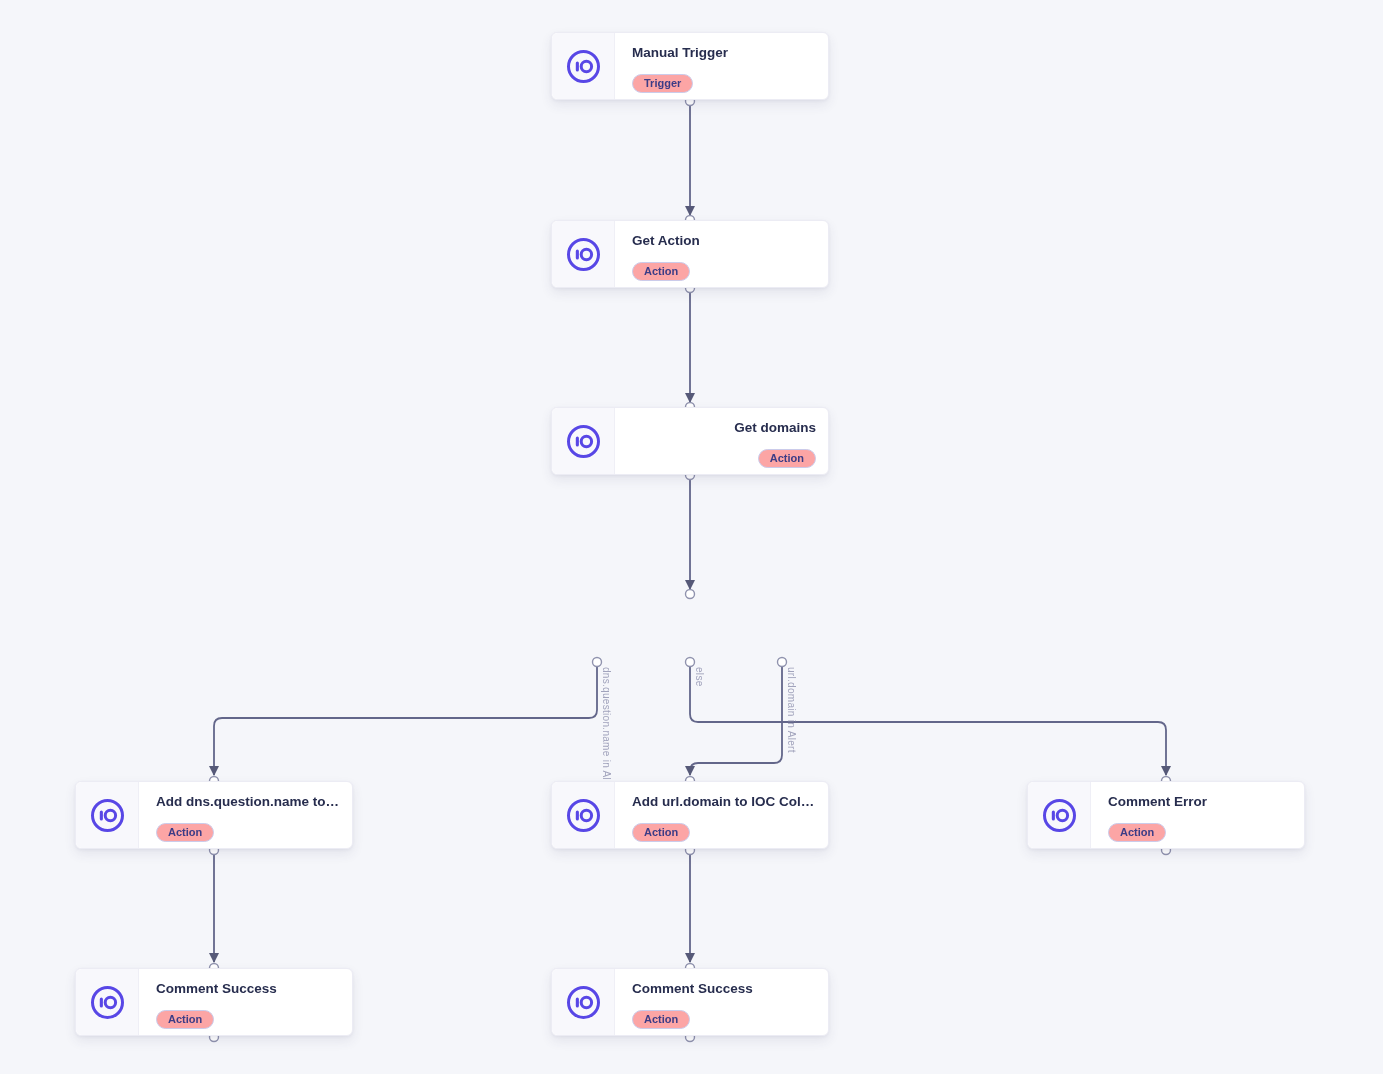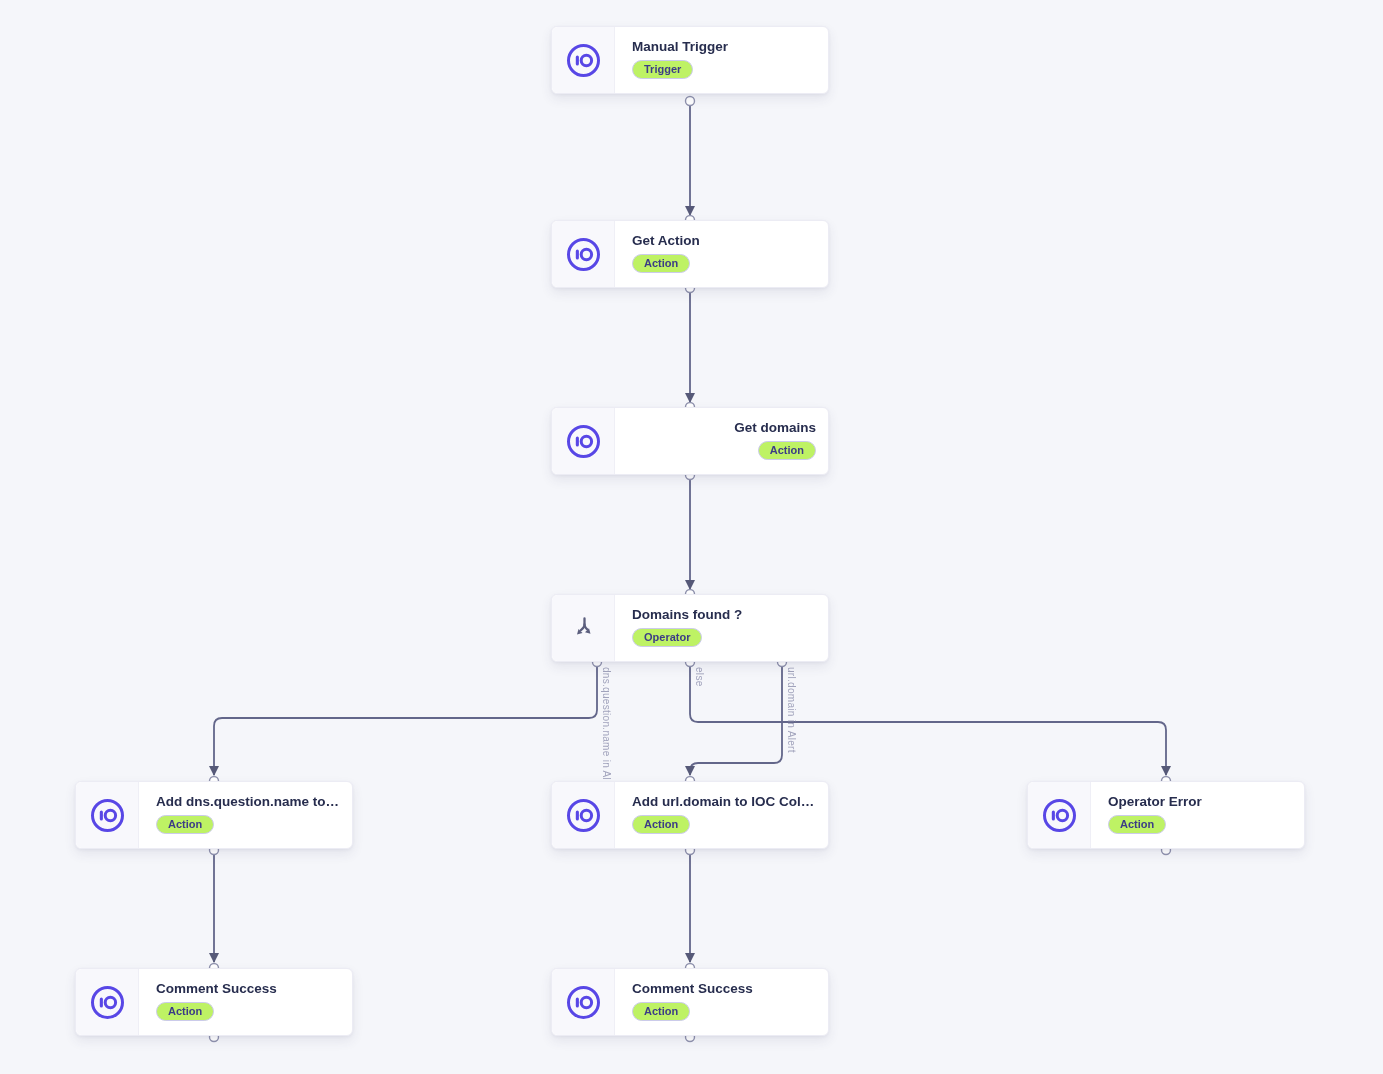--- a/index.html
+++ b/index.html
@@ -28,25 +28,25 @@
     border-right:1px solid #efeff6;
     border-radius:6px 0 0 6px;
     display:flex;align-items:center;justify-content:center;
   }
   .node-body{flex:1;padding:12px 12px 0 17px;overflow:hidden;}
   .node-title{
     font-size:13.5px;font-weight:700;color:#272d4e;
     white-space:nowrap;overflow:hidden;text-overflow:ellipsis;
   }
   .node-badge{
-    display:inline-block;margin-top:6px;
+    display:inline-block;margin-top:14px;
     padding:2px 11px 3px;
     border:1px solid #cbcbea;border-radius:12px;
     font-size:11px;font-weight:700;color:#3c3c86;
-    background:#bef264;
+    background:#fca5a5;
   }
   .edge-label{
     position:absolute;
     writing-mode:vertical-rl;
     font-size:10px;color:#a1a3bc;letter-spacing:.3px;
     white-space:nowrap;overflow:hidden;
     user-select:none;
   }
   .edge-label.clipped{max-height:112px;}
 </style>
@@ -91,21 +91,21 @@
       <circle cx="214" cy="1037" r="4.5"></circle>
       <circle cx="690" cy="968" r="4.5"></circle>
       <circle cx="690" cy="1037" r="4.5"></circle>
     </g>
   </svg>
 
   <div class="edge-label clipped" style="left:601px;top:667px;">dns.question.name in Alert</div>
   <div class="edge-label" style="left:694px;top:667px;">else</div>
   <div class="edge-label" style="left:786px;top:667px;">url.domain in Alert</div>
 
-  <div class="node" style="left:551px;top:26px;">
+  <div class="node" style="left:551px;top:32px;">
     <div class="node-icon-section">
       <svg width="37" height="37" viewBox="0 0 37 37">
         <circle cx="18.5" cy="18.5" r="15" fill="none" stroke="#5847e6" stroke-width="3"></circle>
         <rect x="10.8" y="13.5" width="3.1" height="10" rx="1.55" fill="#5847e6"></rect>
         <circle cx="21.4" cy="18.5" r="5.2" fill="none" stroke="#5847e6" stroke-width="3"></circle>
       </svg>
     </div>
     <div class="node-body">
       <div class="node-title">Manual Trigger</div>
       <span class="node-badge">Trigger</span>
@@ -133,36 +133,20 @@
         <rect x="10.8" y="13.5" width="3.1" height="10" rx="1.55" fill="#5847e6"></rect>
         <circle cx="21.4" cy="18.5" r="5.2" fill="none" stroke="#5847e6" stroke-width="3"></circle>
       </svg>
     </div>
     <div class="node-body">
       <div class="node-title">Get domains</div>
       <span class="node-badge">Action</span>
     </div>
   </div>
 
-  <div class="node" style="left:551px;top:594px;">
-    <div class="node-icon-section">
-      <svg width="26" height="26" viewBox="0 0 26 26">
-        <g fill="none" stroke="#5c5f7e" stroke-width="2.3" stroke-linecap="round">
-          <path d="M14.5 3.5 V9.5 Q14.5 11.6 13 13.1 L10.8 15.3"></path>
-          <path d="M14.5 9.5 Q14.6 11.7 16.1 13.2 L17 14.1"></path>
-        </g>
-        <path d="M7 19.5 L12.5 18 L8.5 14 Z" fill="#5c5f7e"></path>
-        <path d="M20.5 18.8 L15 17.3 L19 13.3 Z" fill="#5c5f7e"></path>
-      </svg>
-    </div>
-    <div class="node-body">
-      <div class="node-title">Domains found ?</div>
-      <span class="node-badge">Operator</span>
-    </div>
-  </div>
 
   <div class="node" style="left:75px;top:781px;">
     <div class="node-icon-section">
       <svg width="37" height="37" viewBox="0 0 37 37">
         <circle cx="18.5" cy="18.5" r="15" fill="none" stroke="#5847e6" stroke-width="3"></circle>
         <rect x="10.8" y="13.5" width="3.1" height="10" rx="1.55" fill="#5847e6"></rect>
         <circle cx="21.4" cy="18.5" r="5.2" fill="none" stroke="#5847e6" stroke-width="3"></circle>
       </svg>
     </div>
     <div class="node-body">
@@ -187,21 +171,21 @@
 
   <div class="node" style="left:1027px;top:781px;">
     <div class="node-icon-section">
       <svg width="37" height="37" viewBox="0 0 37 37">
         <circle cx="18.5" cy="18.5" r="15" fill="none" stroke="#5847e6" stroke-width="3"></circle>
         <rect x="10.8" y="13.5" width="3.1" height="10" rx="1.55" fill="#5847e6"></rect>
         <circle cx="21.4" cy="18.5" r="5.2" fill="none" stroke="#5847e6" stroke-width="3"></circle>
       </svg>
     </div>
     <div class="node-body">
-      <div class="node-title">Operator Error</div>
+      <div class="node-title">Comment Error</div>
       <span class="node-badge">Action</span>
     </div>
   </div>
 
   <div class="node" style="left:75px;top:968px;">
     <div class="node-icon-section">
       <svg width="37" height="37" viewBox="0 0 37 37">
         <circle cx="18.5" cy="18.5" r="15" fill="none" stroke="#5847e6" stroke-width="3"></circle>
         <rect x="10.8" y="13.5" width="3.1" height="10" rx="1.55" fill="#5847e6"></rect>
         <circle cx="21.4" cy="18.5" r="5.2" fill="none" stroke="#5847e6" stroke-width="3"></circle>

